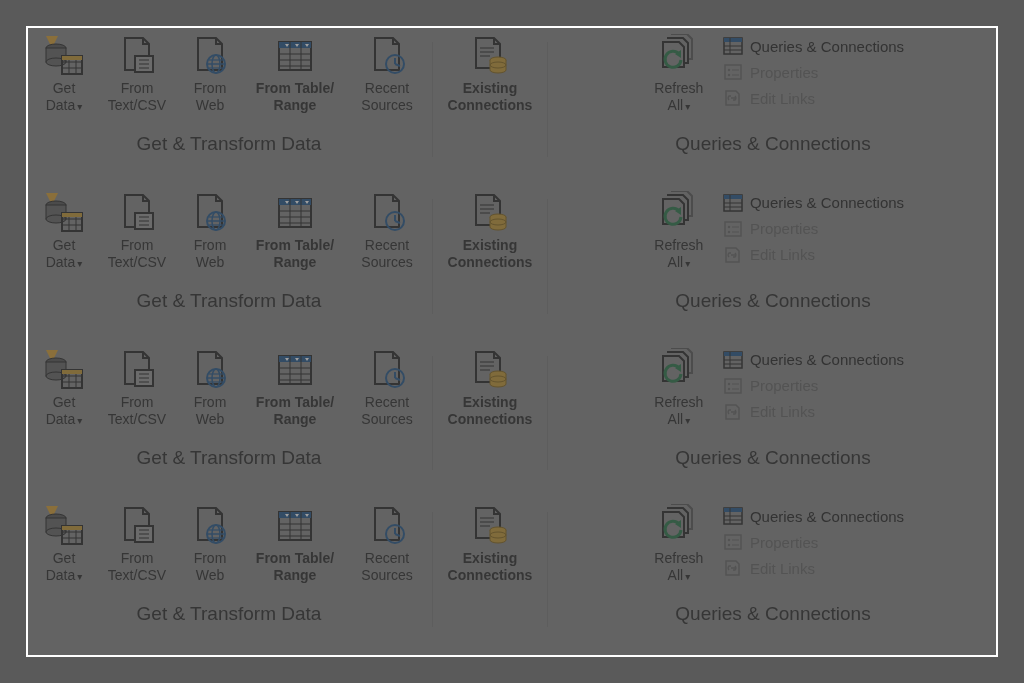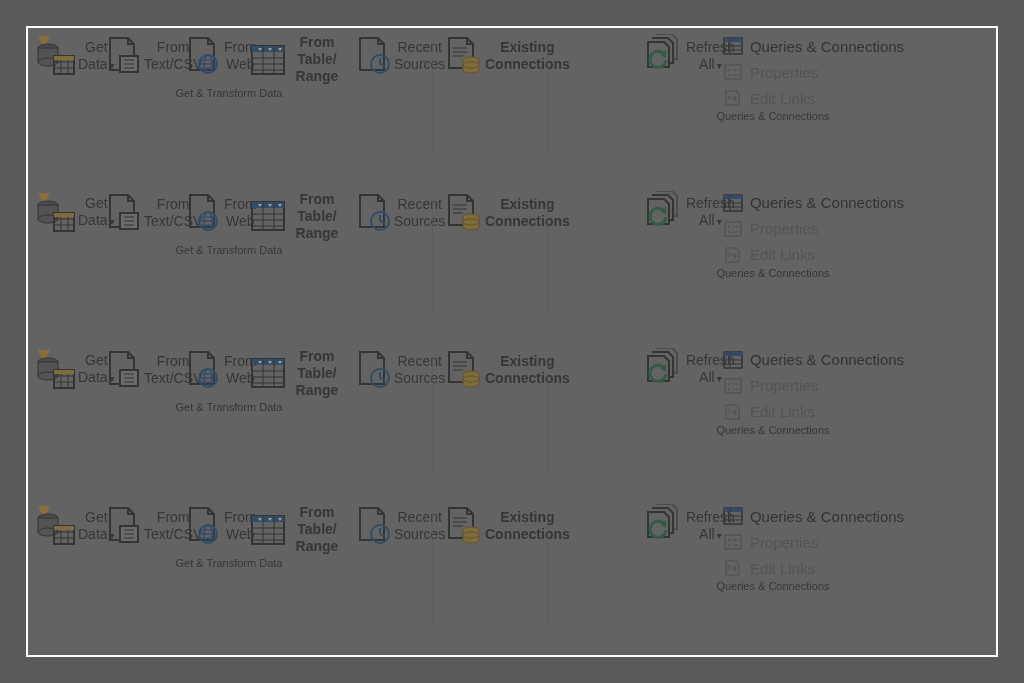--- a/index.html
+++ b/index.html
@@ -4,26 +4,26 @@
 <style>
   html,body{margin:0;padding:0;width:1024px;height:683px;background:#5a5a5a;font-family:"Segoe UI",Arial,sans-serif;font-size:15px;color:#d0d0d0;}
   .outer{box-sizing:border-box;width:1024px;height:683px;padding:26px;background:#5a5a5a;}
   .frame{box-sizing:border-box;width:100%;height:100%;border:2px solid #fff;background:#8a8a8a;position:relative;overflow:hidden;}
   .dim{position:absolute;inset:0;background:rgba(60,60,60,0.5);pointer-events:none;}
   .rows{display:flex;flex-direction:column;height:100%;}
   .ribbon-row{flex:1;display:flex;align-items:stretch;border-bottom:0px solid #888;}
   .group{display:flex;flex-direction:column;align-items:center;justify-content:flex-start;padding:4px 6px 2px 6px;}
   .sep{width:1px;background:rgba(120,120,120,0.6);margin:14px 2px 28px 2px;}
   .buttons{display:flex;align-items:flex-start;gap:6px;}
-  .btn{display:flex;flex-direction:row;align-items:center;width:74px;text-align:center;cursor:default;}
+  .btn{display:flex;flex-direction:column;align-items:center;width:74px;text-align:center;cursor:default;}
   .btn.wide{width:98px;font-weight:bold;}
   .btn.narrow{width:60px;}
   .ico{width:44px;height:44px;display:flex;align-items:center;justify-content:center;margin-top:2px;}
   .lbl{font-size:14px;line-height:17px;color:#303030;margin-top:2px;white-space:pre-line;}
-  .group-title{font-size:11px;color:#303030;margin-top:2px;}
+  .group-title{font-size:19px;color:#303030;margin-top:18px;}
   .qc-list{display:flex;flex-direction:column;gap:6px;padding-top:4px;}
   .qc-item{display:flex;align-items:center;gap:6px;font-size:15px;color:#2a2a2a;}
   .qc-item.disabled{color:#6b6b6b;}
   .qc-item .mini{width:22px;height:20px;display:flex;align-items:center;justify-content:center;}
   .drop{font-size:10px;color:#303030;margin-left:2px;}
   svg{display:block;}
 </style>
 </head>
 <body>
 

